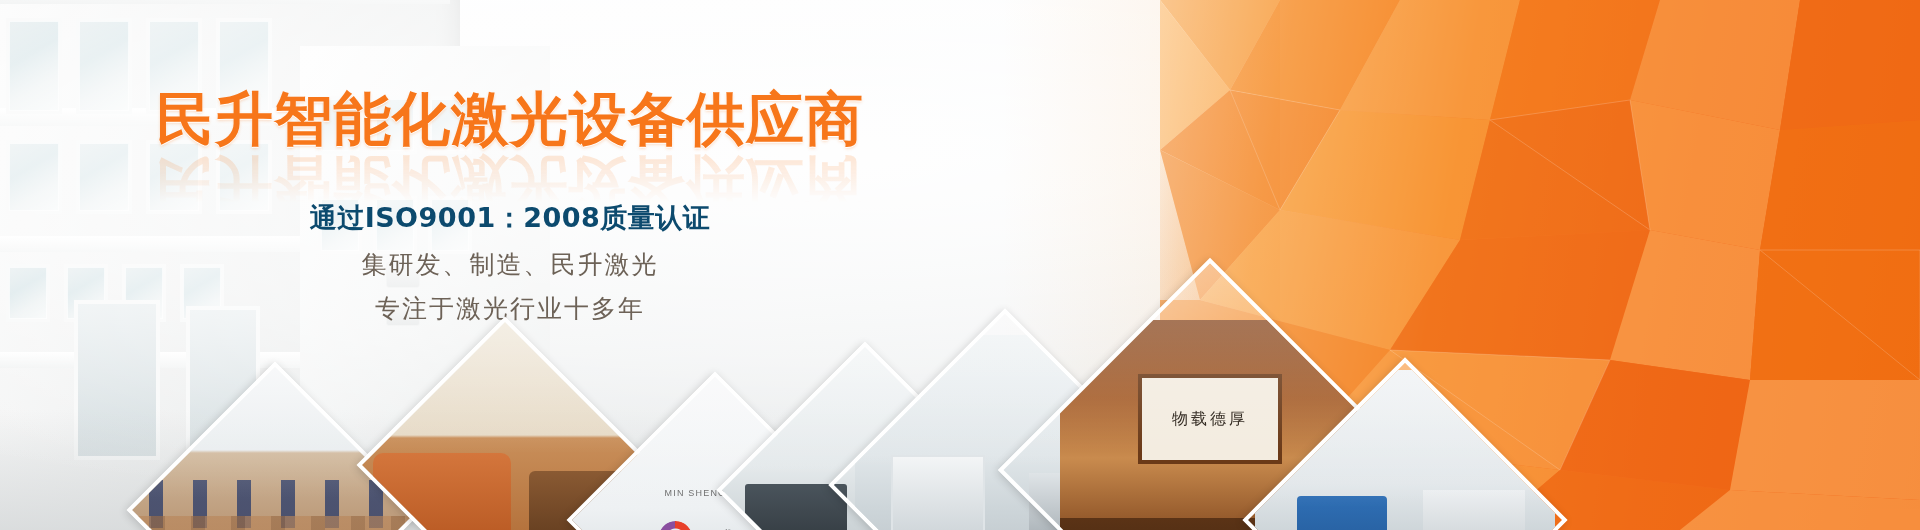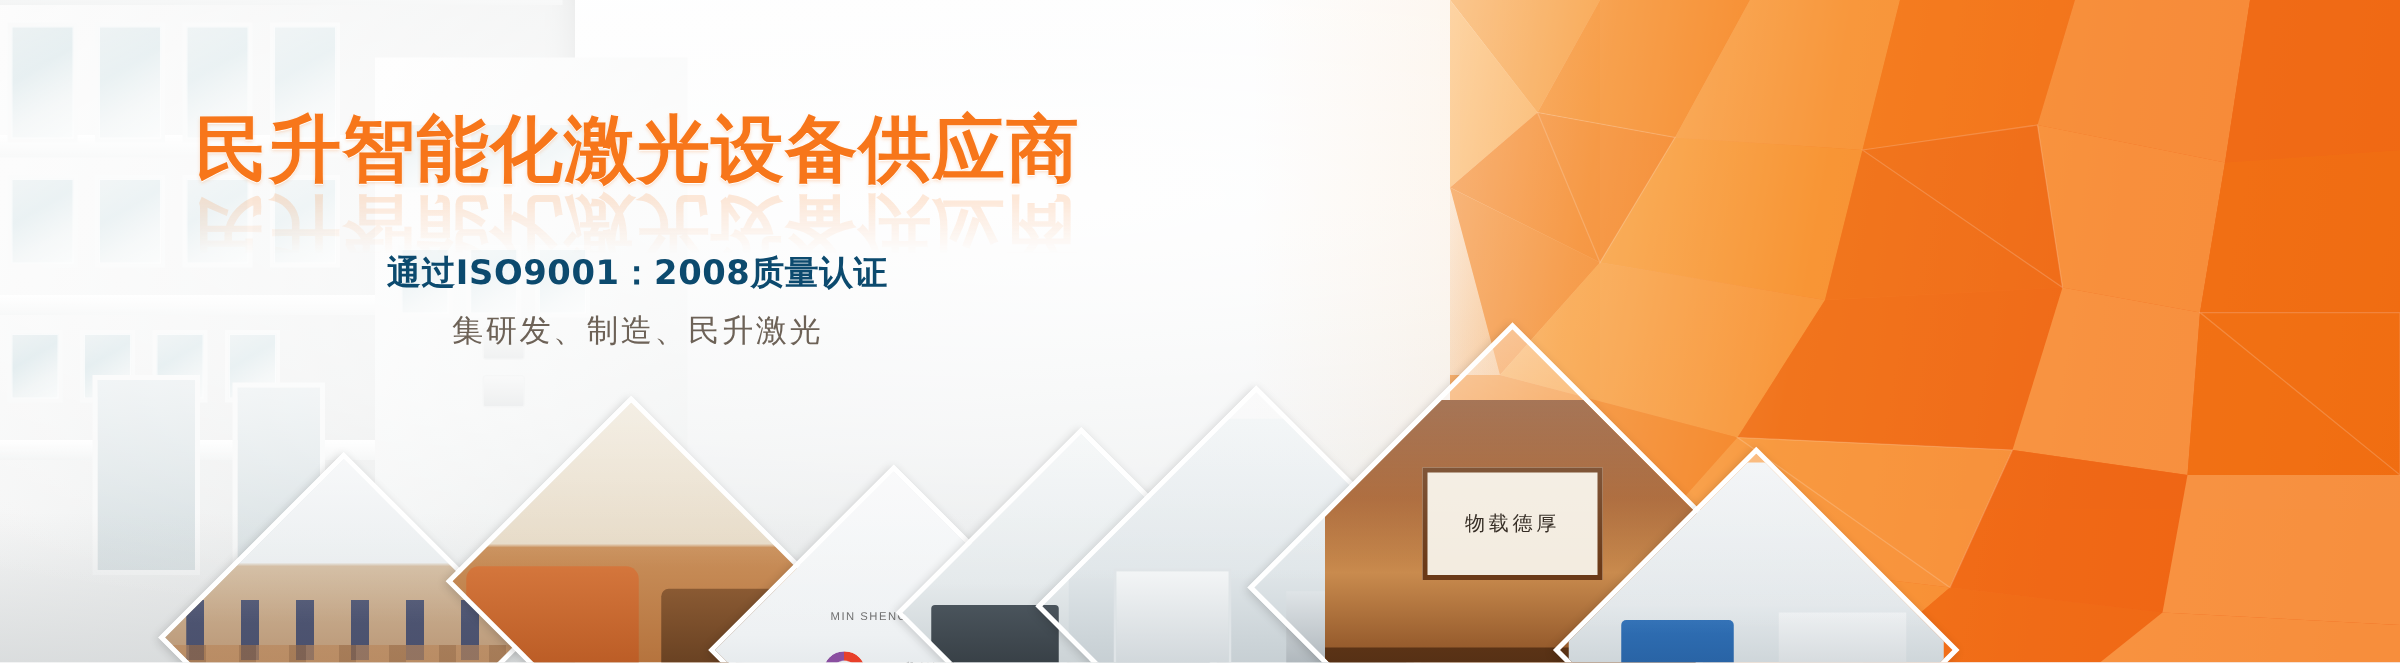--- a/index.html
+++ b/index.html
@@ -233,20 +233,21 @@
     </svg>
   </div>
 
   <div class="copy">
     <div class="headline-wrap">
       <div class="headline">民升智能化激光设备供应商</div>
       <div class="headline-reflect">民升智能化激光设备供应商</div>
     </div>
     <div class="iso-line">通过ISO9001：2008质量认证</div>
     <div class="sub1">集研发、制造、民升激光</div>
+    <div class="sub2">专注于激光行业十多年</div>
   </div>
 
   <div class="tiles">
 
     <div class="tile" style="left:170px;top:175px;">
       <div class="tile-inner ph-office"></div>
       <div class="tile-gloss"></div>
     </div>
 
     <div class="tile" style="left:400px;top:130px;">

